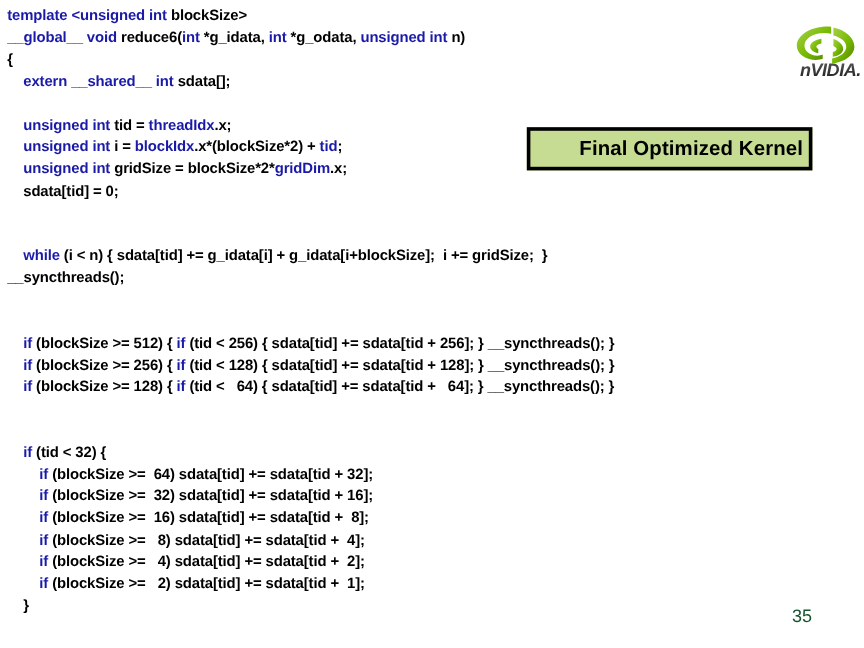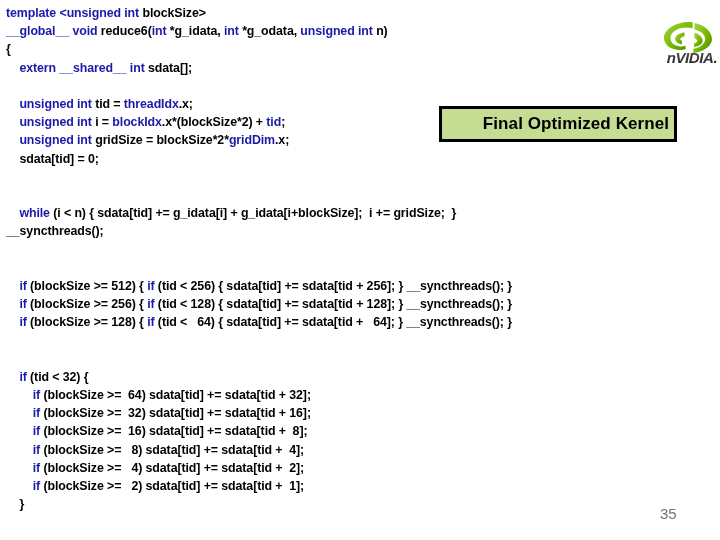--- a/index.html
+++ b/index.html
@@ -83,21 +83,21 @@
   #logo svg { display: block; }
 
   
   #pageno {
     position: absolute;
     left: 660px;
     top: 505px;
     font-family: "Liberation Sans", sans-serif;
     font-size: 15px;
     font-weight: normal;
-    color: #737373;
+    color: #14532d;
   }
 </style>
 </head>
 <body>
 
 <div id="slide">
 
   <div class="code" id="code-block"><span class="ln"><span class="kw">template &lt;unsigned int </span><span class="pl">blockSize&gt;</span></span><span class="ln"><span class="kw">__global__ void </span><span class="pl">reduce6(</span><span class="kw">int </span><span class="pl">*g_idata, </span><span class="kw">int </span><span class="pl">*g_odata, </span><span class="kw">unsigned int </span><span class="pl">n)</span></span><span class="ln"><span class="pl">{</span></span><span class="ln"><span class="pl">    </span><span class="kw">extern __shared__ int </span><span class="pl">sdata[];</span></span><span class="blank"></span><span class="ln"><span class="pl">    </span><span class="kw">unsigned int </span><span class="pl">tid = </span><span class="kw">threadIdx</span><span class="pl">.x;</span></span><span class="ln"><span class="pl">    </span><span class="kw">unsigned int </span><span class="pl">i = </span><span class="kw">blockIdx</span><span class="pl">.x*(blockSize*2) + </span><span class="kw">tid</span><span class="pl">;</span></span><span class="ln"><span class="pl">    </span><span class="kw">unsigned int </span><span class="pl">gridSize = blockSize*2*</span><span class="kw">gridDim</span><span class="pl">.x;</span></span><span class="ln"><span class="pl">    </span><span class="pl">sdata[tid] = 0;</span></span><span class="blank"></span><span class="blank"></span><span class="ln"><span class="pl">    </span><span class="kw">while </span><span class="pl">(i &lt; n) { sdata[tid] += g_idata[i] + g_idata[i+blockSize];  i += gridSize;  }</span></span><span class="ln"><span class="pl">__syncthreads();</span></span><span class="blank"></span><span class="blank"></span><span class="ln"><span class="pl">    </span><span class="kw">if </span><span class="pl">(blockSize &gt;= 512) { </span><span class="kw">if </span><span class="pl">(tid &lt; 256) { sdata[tid] += sdata[tid + 256]; } __syncthreads(); }</span></span><span class="ln"><span class="pl">    </span><span class="kw">if </span><span class="pl">(blockSize &gt;= 256) { </span><span class="kw">if </span><span class="pl">(tid &lt; 128) { sdata[tid] += sdata[tid + 128]; } __syncthreads(); }</span></span><span class="ln"><span class="pl">    </span><span class="kw">if </span><span class="pl">(blockSize &gt;= 128) { </span><span class="kw">if </span><span class="pl">(tid &lt;   64) { sdata[tid] += sdata[tid +   64]; } __syncthreads(); }</span></span><span class="blank"></span><span class="blank"></span><span class="ln"><span class="pl">    </span><span class="kw">if </span><span class="pl">(tid &lt; 32) {</span></span><span class="ln"><span class="pl">        </span><span class="kw">if </span><span class="pl">(blockSize &gt;=  64) sdata[tid] += sdata[tid + 32];</span></span><span class="ln"><span class="pl">        </span><span class="kw">if </span><span class="pl">(blockSize &gt;=  32) sdata[tid] += sdata[tid + 16];</span></span><span class="ln"><span class="pl">        </span><span class="kw">if </span><span class="pl">(blockSize &gt;=  16) sdata[tid] += sdata[tid +  8];</span></span><span class="ln"><span class="pl">        </span><span class="kw">if </span><span class="pl">(blockSize &gt;=   8) sdata[tid] += sdata[tid +  4];</span></span><span class="ln"><span class="pl">        </span><span class="kw">if </span><span class="pl">(blockSize &gt;=   4) sdata[tid] += sdata[tid +  2];</span></span><span class="ln"><span class="pl">        </span><span class="kw">if </span><span class="pl">(blockSize &gt;=   2) sdata[tid] += sdata[tid +  1];</span></span><span class="ln"><span class="pl">    </span><span class="pl">}</span></span><span class="blank"></span><span class="blank"></span></div>
 
   <div id="badge">

